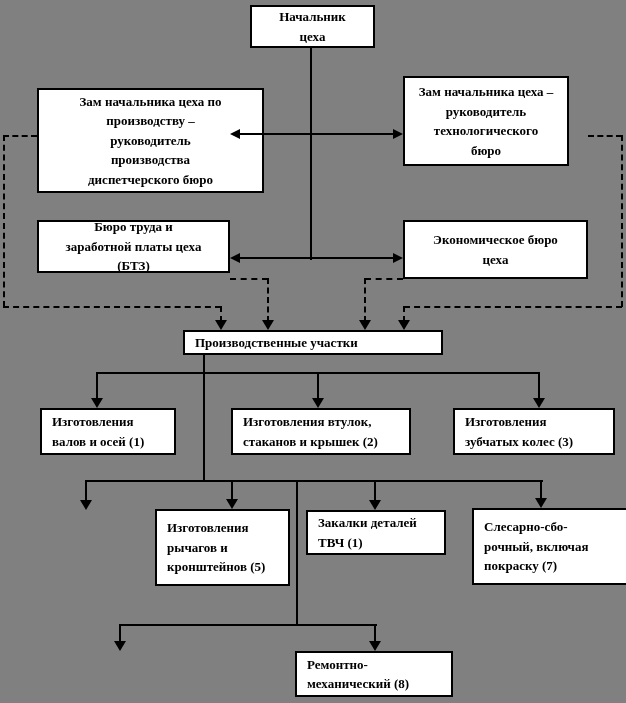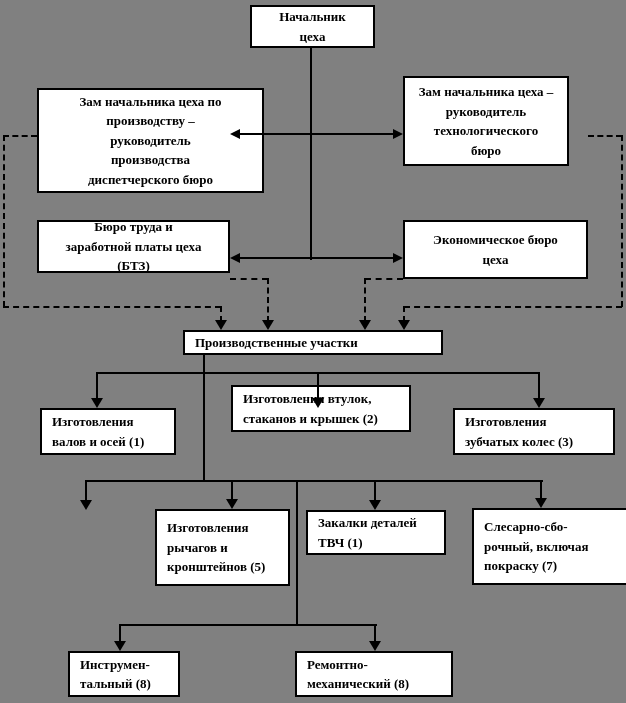--- a/index.html
+++ b/index.html
@@ -70,21 +70,21 @@
 
   <div class="box left" style="left:183px;top:330px;width:260px;height:25px">
     <span class="lbl">Производственные участки</span>
   </div>
 
   <div class="box left" style="left:40px;top:408px;width:136px;height:47px">
     <span class="lbl">Изготовления
 валов и осей (1)</span>
   </div>
 
-  <div class="box left" style="left:231px;top:385px;width:180px;height:47px">
+  <div class="box left" style="left:231px;top:408px;width:180px;height:47px">
     <span class="lbl">Изготовления втулок,
 стаканов  и крышек (2)</span>
   </div>
 
   <div class="box left" style="left:453px;top:408px;width:162px;height:47px">
     <span class="lbl">Изготовления
 зубчатых колес (3)</span>
   </div>
 
 
@@ -98,24 +98,20 @@
     <span class="lbl">Закалки деталей
 ТВЧ (1)</span>
   </div>
 
   <div class="box left" style="left:472px;top:508px;width:162px;height:77px">
     <span class="lbl">Слесарно-сбо-
 рочный, включая
 покраску (7)</span>
   </div>
 
-  <div class="box left" style="left:68px;top:651px;width:112px;height:46px">
-    <span class="lbl">Инструмен-
-тальный (8)</span>
-  </div>
 
   <div class="box left" style="left:295px;top:651px;width:158px;height:46px">
     <span class="lbl">Ремонтно-
 механический (8)</span>
   </div>
 
   <div class="lv" style="left:310px;top:48px;height:212px"></div>
 
   <div class="lh" style="left:240px;top:133px;width:153px"></div>
   <div class="al" style="left:230px;top:129px"></div>

